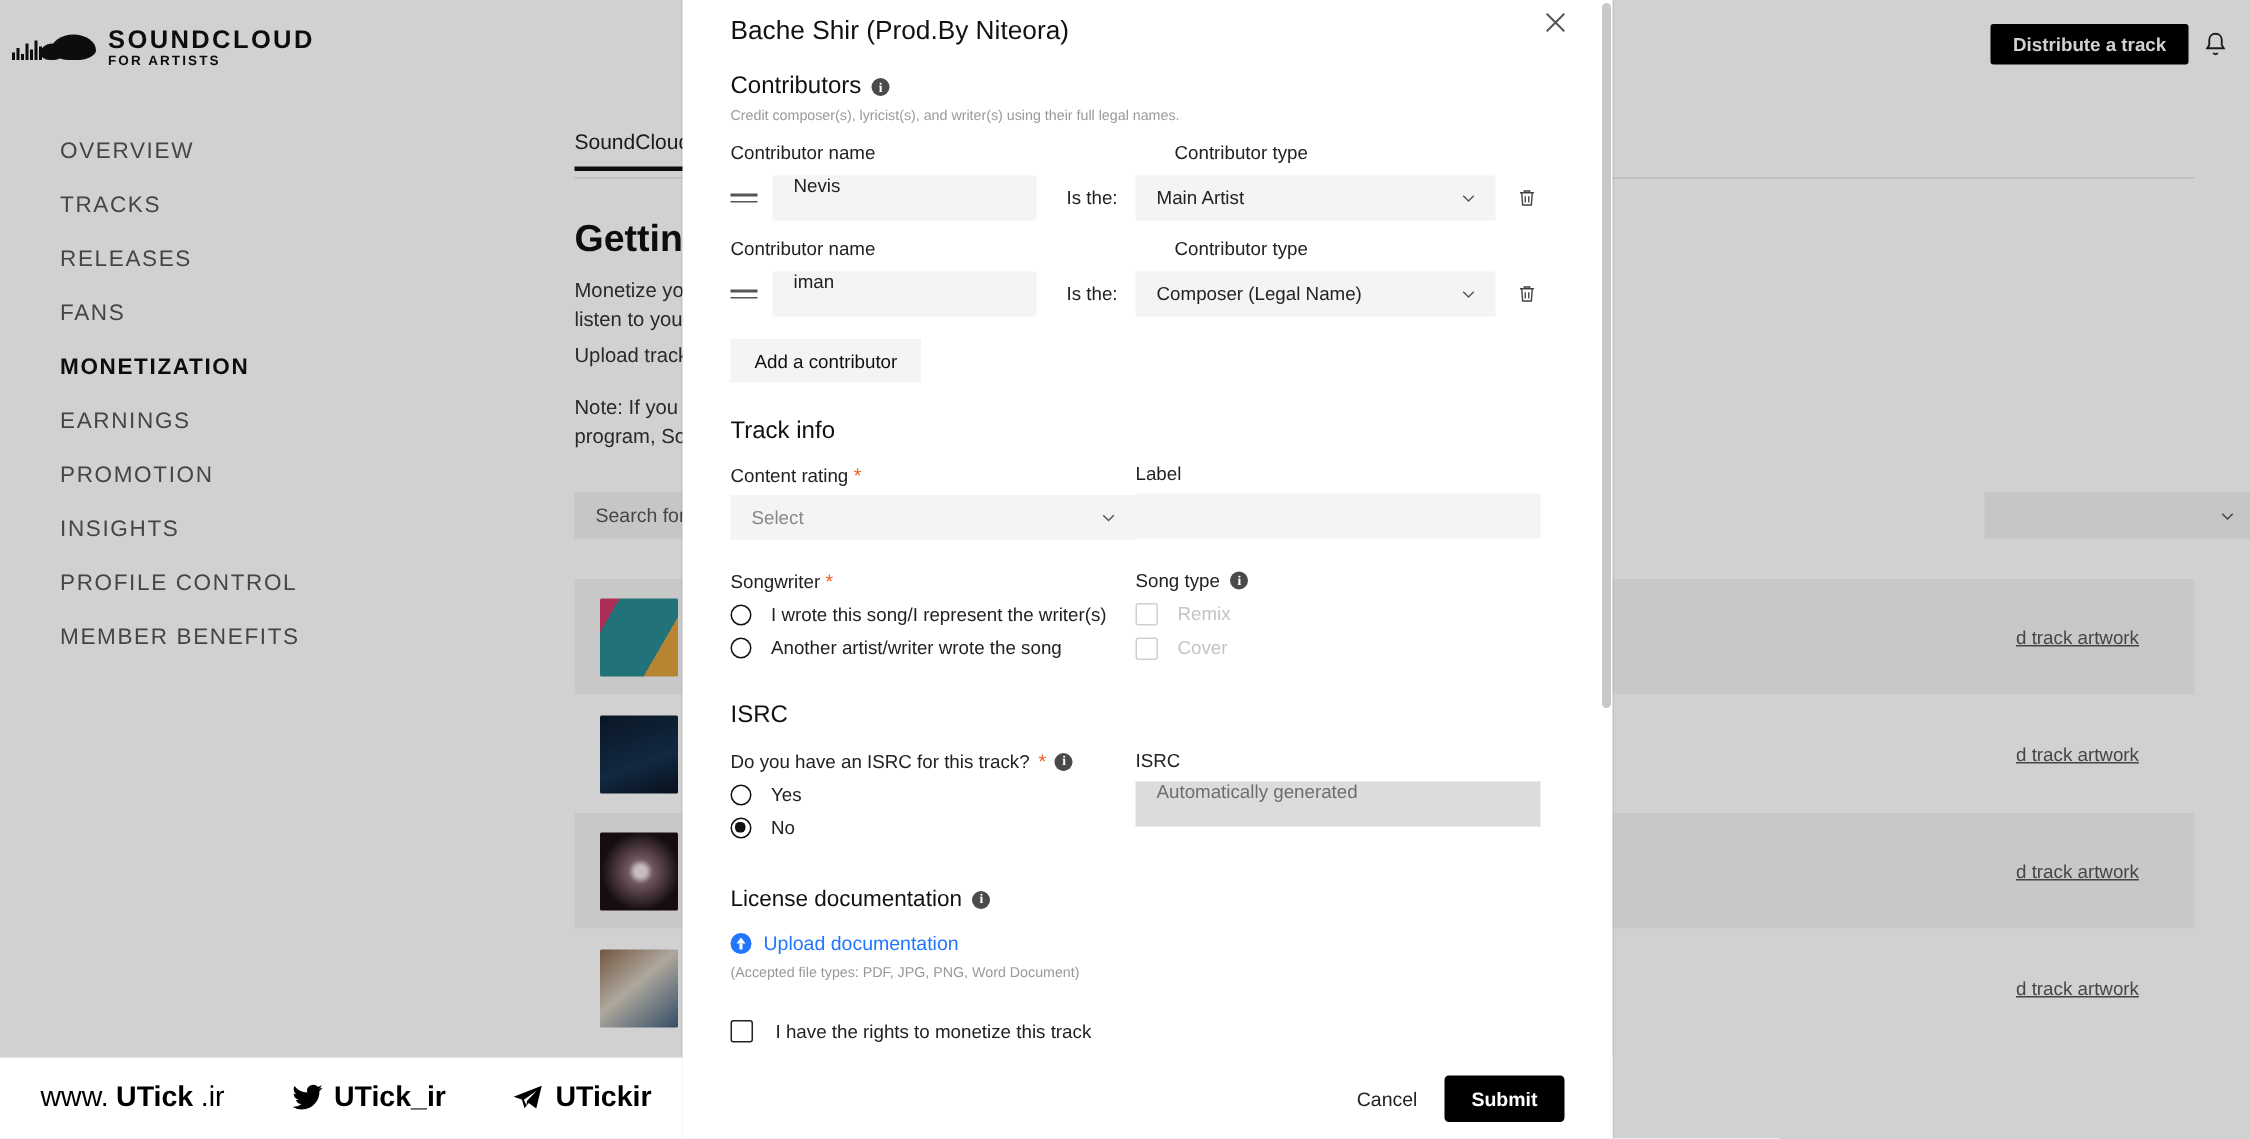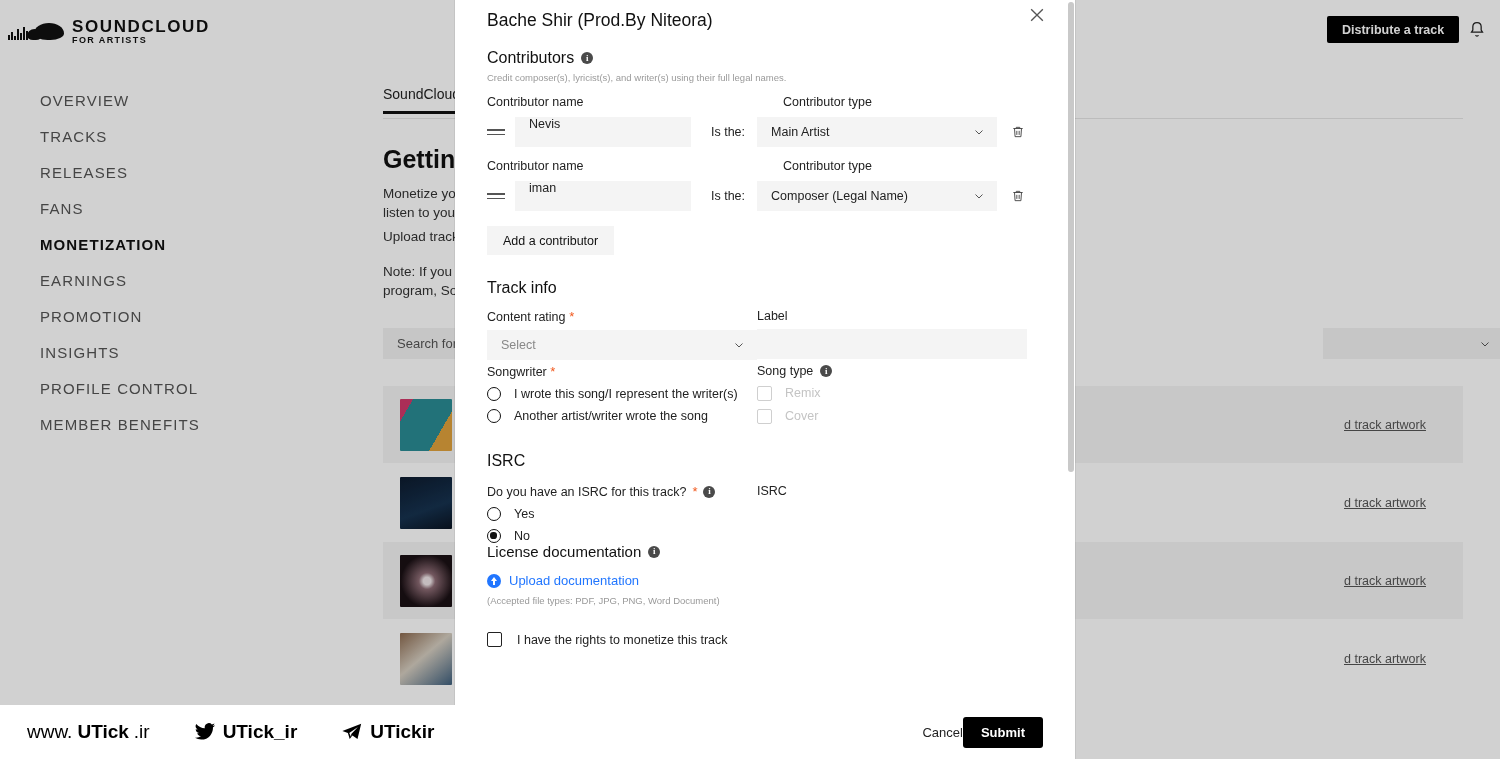--- a/index.html
+++ b/index.html
@@ -191,21 +191,21 @@
   .upload-ico:before {
     content: ""; position: absolute; left: 6px; top: 7px; width: 2px; height: 4px; background: #fff;
   }
   .upload-text { font-size: 13px; color: #2176ff; }
   .accepted { font-size: 9.5px; color: #999; margin-top: 7px; }
 
   .rights-line { display: flex; align-items: center; gap: 15px; margin-top: 26px; }
 
   .modal-footer {
     height: 54px; display: flex; align-items: center; justify-content: flex-end;
-    padding: 0 32px; background: #fff;
+    gap: 18px; padding: 0 32px; background: #fff;
   }
   .cancel-btn {
     background: none; border: none; font-size: 13px; color: #222; cursor: pointer;
     font-family: "Liberation Sans", sans-serif;
   }
   .submit-btn {
     background: #000; color: #fff; border: none; font-size: 13px; font-weight: 700;
     padding: 8px 18px; border-radius: 3px; cursor: pointer;
     font-family: "Liberation Sans", sans-serif;
   }
@@ -422,21 +422,21 @@
                 <path d="M5 9l7 7 7-7"></path>
               </svg>
           </div>
         </div>
         <div class="col-r">
           <div class="field-label">Label</div>
           <div class="inp label-field"></div>
         </div>
       </div>
 
-      <div class="two-col" style="margin-top:4px;">
+      <div class="two-col" style="margin-top:20px;">
         <div class="col-l">
           <div class="field-label">
             <span>Songwriter</span><span class="req"> *</span>
           </div>
           <div class="radio-line">
             <span class="radio"></span>
             <span class="radio-label">I wrote this song/I represent the writer(s)</span>
           </div>
           <div class="radio-line">
             <span class="radio"></span>
@@ -473,25 +473,26 @@
             <span class="radio"></span>
             <span class="radio-label">Yes</span>
           </div>
           <div class="radio-line">
             <span class="radio checked"></span>
             <span class="radio-label">No</span>
           </div>
         </div>
         <div class="col-r">
           <div class="field-label">ISRC</div>
+          <div class="inp isrc-field">Automatically generated</div>
         </div>
       </div>
 
       
-      <div class="sec-head small" style="">
+      <div class="sec-head small" style="margin-top:32px;">
         <span>License documentation</span>
         <span class="info-ico">i</span>
       </div>
 
       <div class="upload-link">
         <span class="upload-ico"></span>
         <span class="upload-text">Upload documentation</span>
       </div>
       <div class="accepted">(Accepted file types: PDF, JPG, PNG, Word Document)</div>
 

